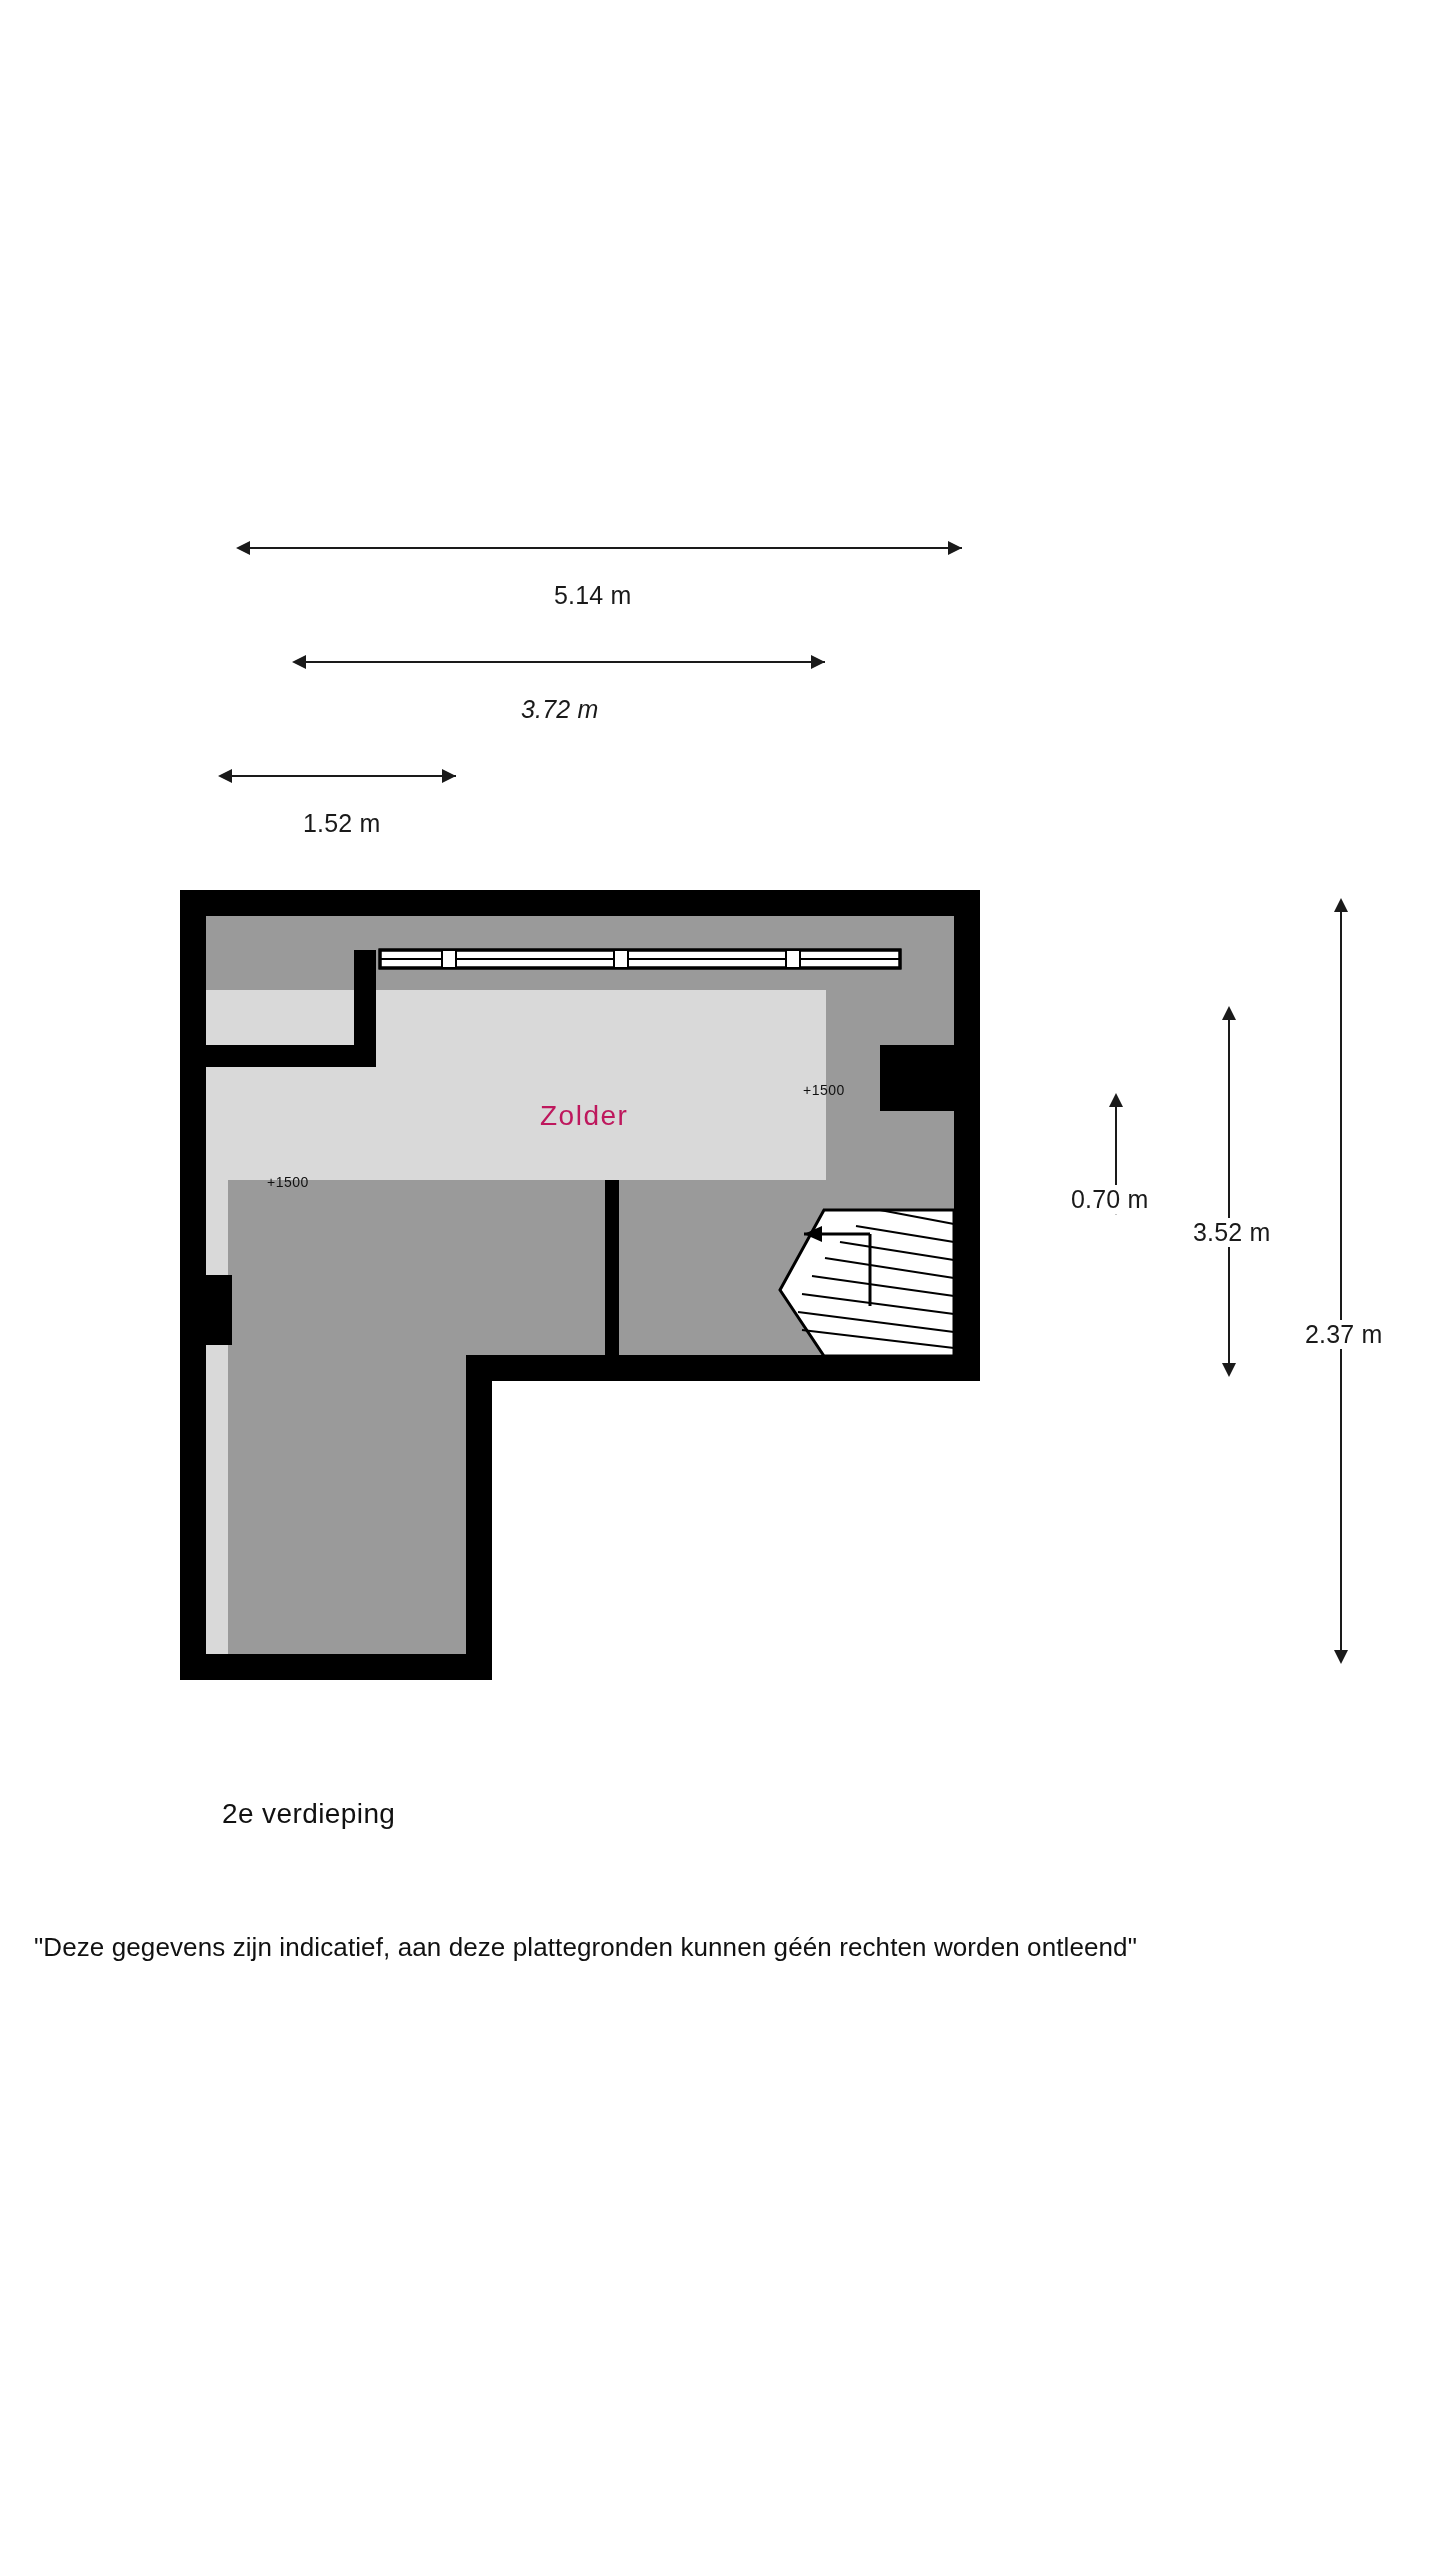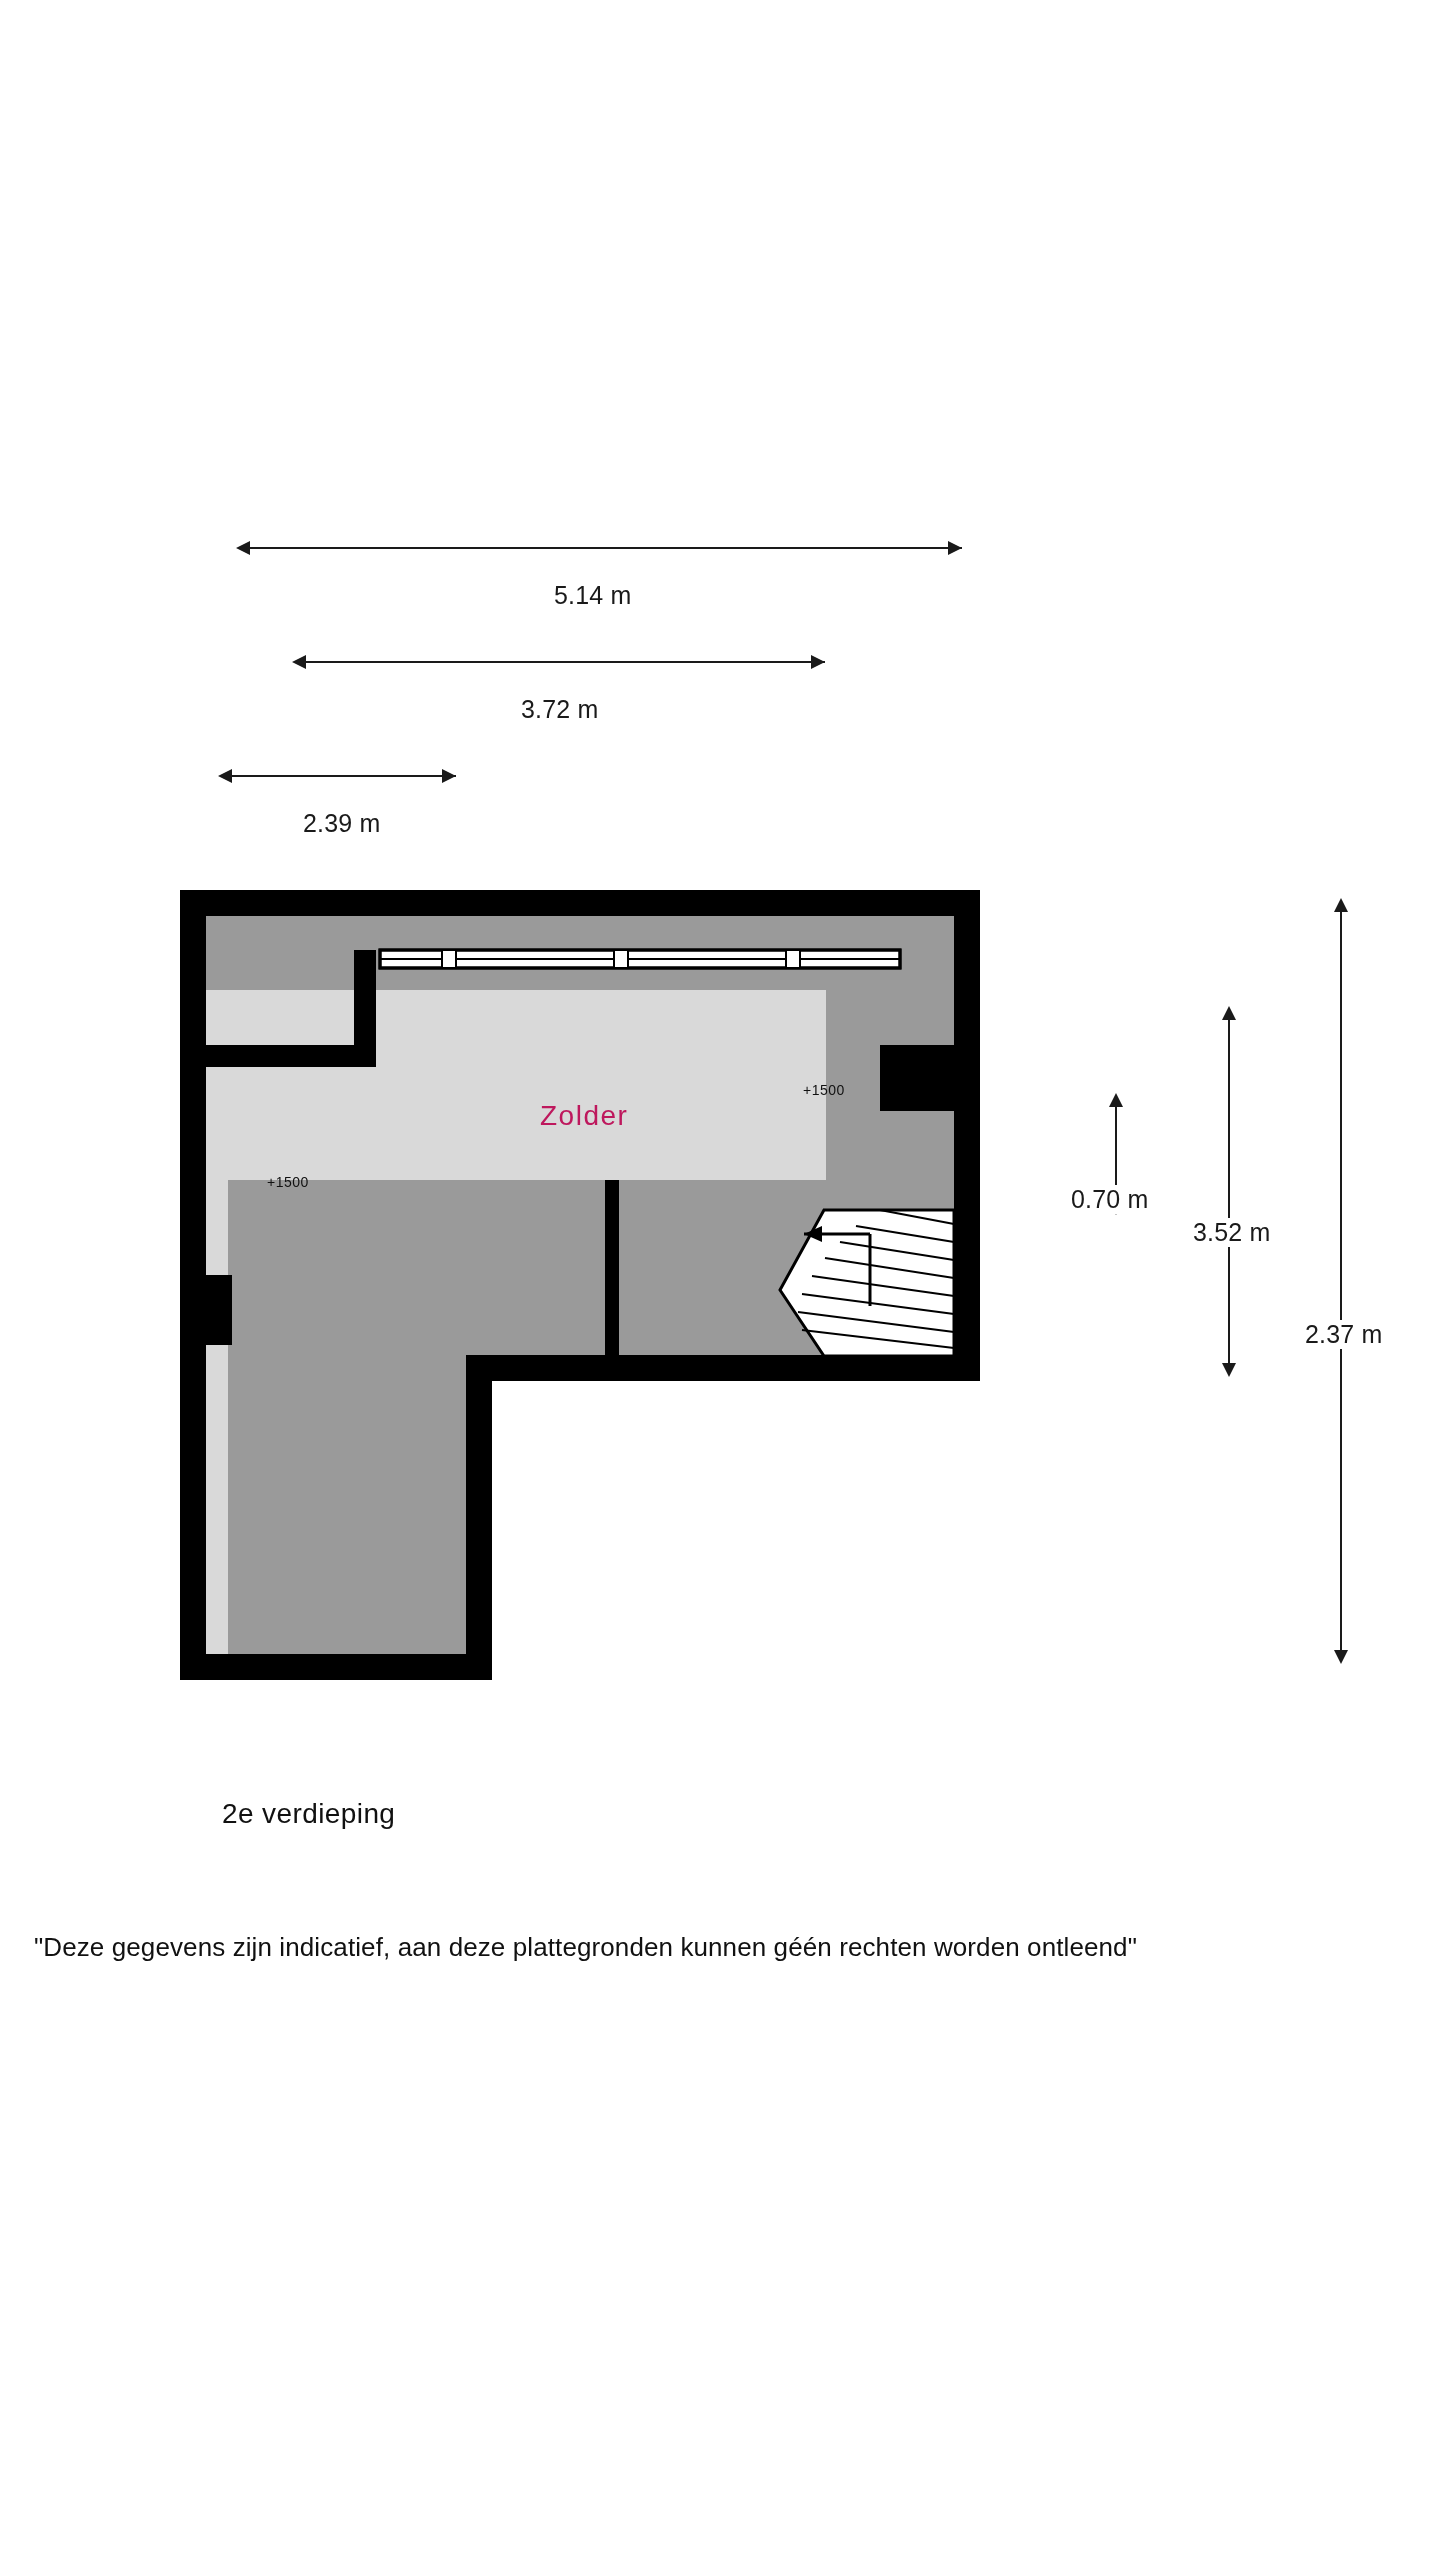--- a/index.html
+++ b/index.html
@@ -116,28 +116,28 @@
     <div class="dim-h" style="left:240px; top:547px; width:722px;"></div>
     <div class="arrow arrow-l" style="left:236px; top:541px;"></div>
     <div class="arrow arrow-r" style="left:948px; top:541px;"></div>
     <div class="dim-label" style="left:546px; top:533px;">5.14 m</div>
   </div>
 
   <div>
     <div class="dim-h" style="left:296px; top:661px; width:529px;"></div>
     <div class="arrow arrow-l" style="left:292px; top:655px;"></div>
     <div class="arrow arrow-r" style="left:811px; top:655px;"></div>
-    <div class="dim-label" style="left:513px; top:647px;">3.72 m</div>
+    <div class="dim-label" style="left:513px; top:647px;font-style:italic;">3.72 m</div>
   </div>
 
   <div>
     <div class="dim-h" style="left:222px; top:775px; width:234px;"></div>
     <div class="arrow arrow-l" style="left:218px; top:769px;"></div>
     <div class="arrow arrow-r" style="left:442px; top:769px;"></div>
-    <div class="dim-label" style="left:295px; top:761px;">2.39 m</div>
+    <div class="dim-label" style="left:295px; top:761px;">1.52 m</div>
   </div>
 
   <div>
     <div class="dim-v" style="left:1340px; top:905px; height:752px;"></div>
     <div class="arrow arrow-u" style="left:1334px; top:898px;"></div>
     <div class="arrow arrow-d" style="left:1334px; top:1650px;"></div>
     <div class="dim-label" style="left:1297px; top:1272px;">2.37 m</div>
   </div>
 
   <div>

